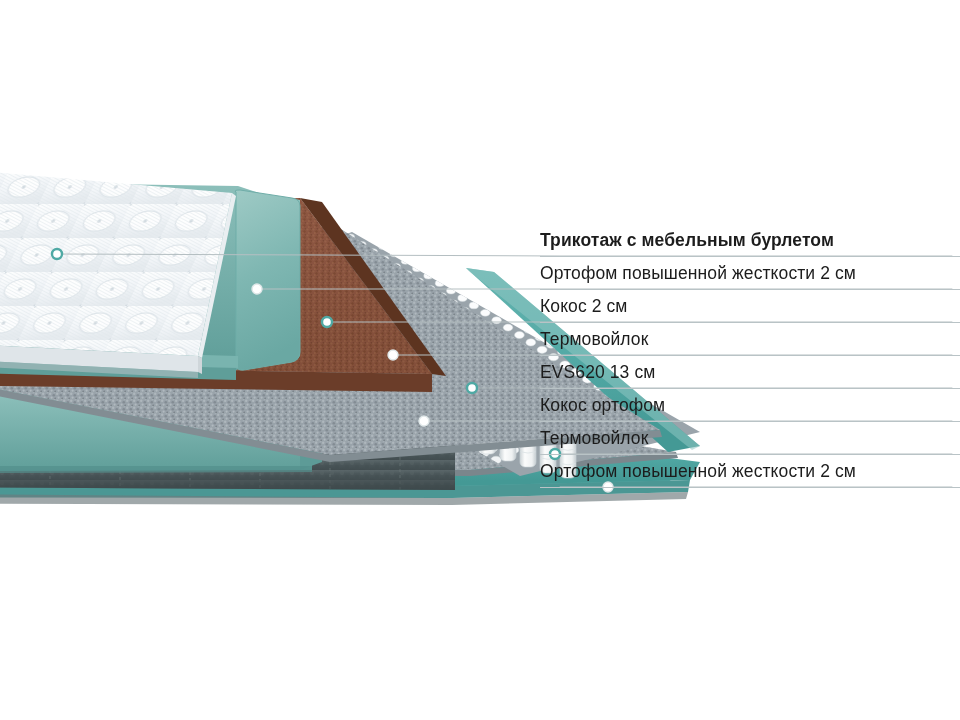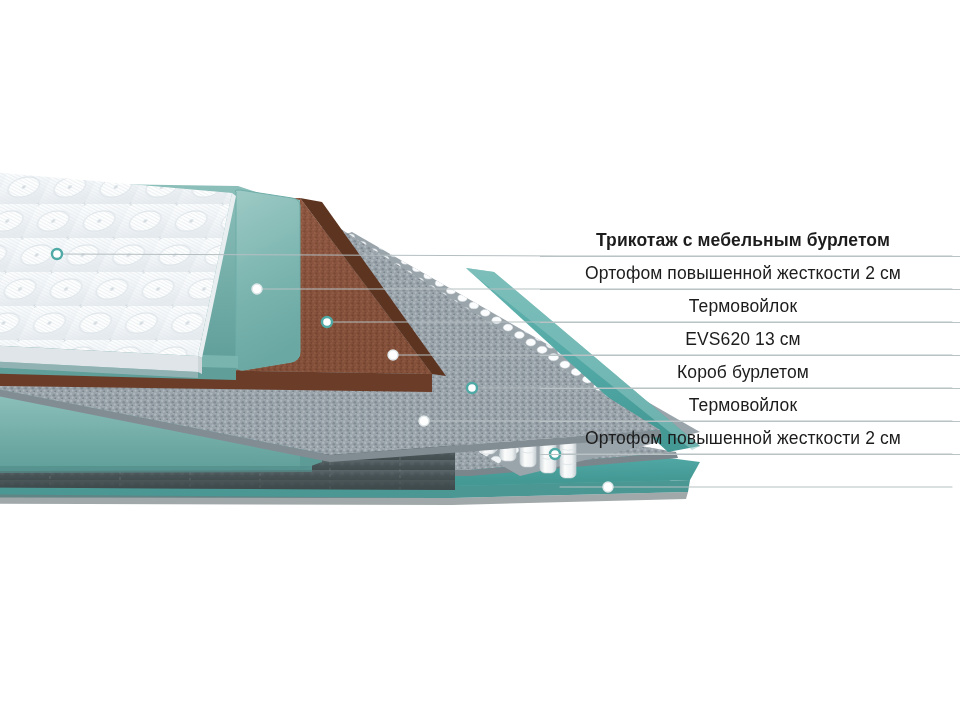--- a/index.html
+++ b/index.html
@@ -29,21 +29,21 @@
     position:absolute;
     left:540px;
     top:224px;
     width:420px;
   }
   .callout{
     position:relative;
     height:33px;
     display:flex;
     align-items:center;
-    justify-content:center;
+    justify-content:flex-start;
     box-sizing:border-box;
     padding-right:14px;
   }
   .callout .rule{
     position:absolute;
     left:0;right:0;bottom:0;
     height:1px;
     background:#b9c3c6;
   }
   .callout .txt{
@@ -1230,33 +1230,37 @@
     <div class="callout bold">
       <span class="txt">Трикотаж с мебельным бурлетом</span>
       <span class="rule"></span>
     </div>
 
     <div class="callout">
       <span class="txt">Ортофом повышенной жесткости 2 см</span>
       <span class="rule"></span>
     </div>
 
+    <div class="callout">
+      <span class="txt">Кокос 2 см</span>
+      <span class="rule"></span>
+    </div>
 
     <div class="callout">
       <span class="txt">Термовойлок</span>
       <span class="rule"></span>
     </div>
 
     <div class="callout">
       <span class="txt">EVS620 13 см</span>
       <span class="rule"></span>
     </div>
 
     <div class="callout">
-      <span class="txt">Короб бурлетом</span>
+      <span class="txt">Кокос ортофом</span>
       <span class="rule"></span>
     </div>
 
     <div class="callout">
       <span class="txt">Термовойлок</span>
       <span class="rule"></span>
     </div>
 
     <div class="callout">
       <span class="txt">Ортофом повышенной жесткости 2 см</span>

